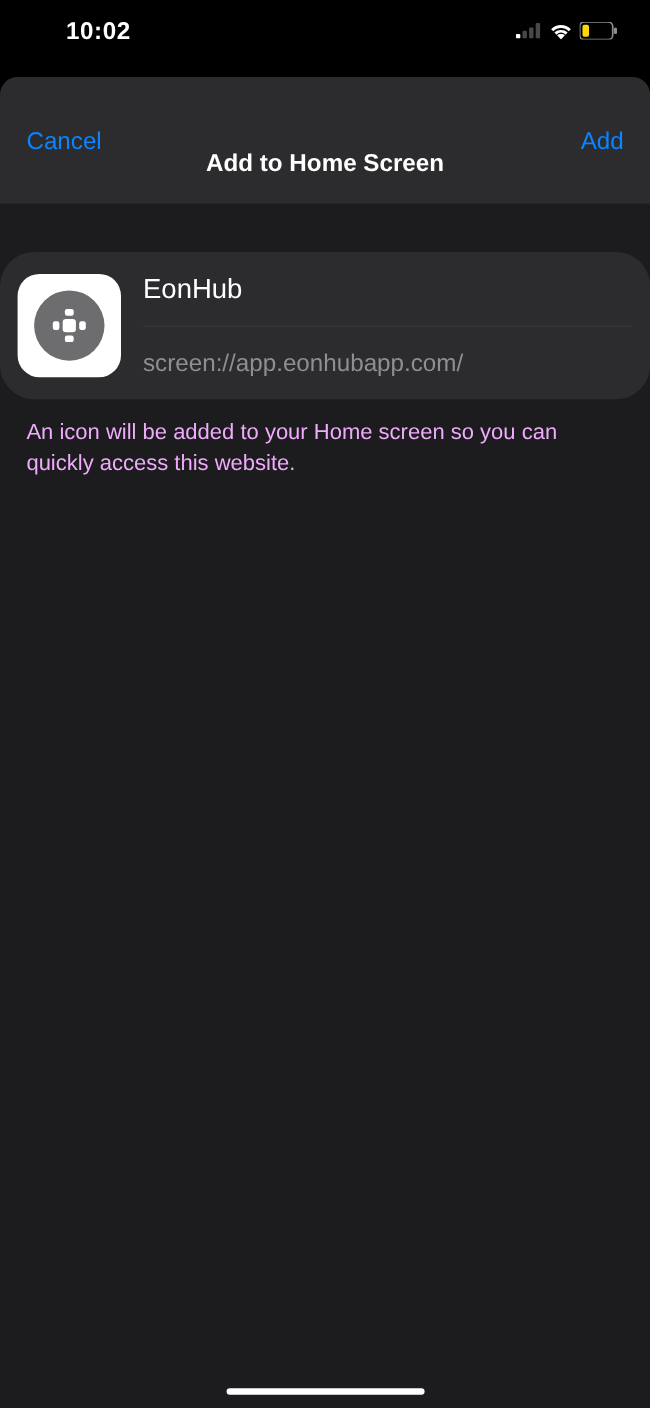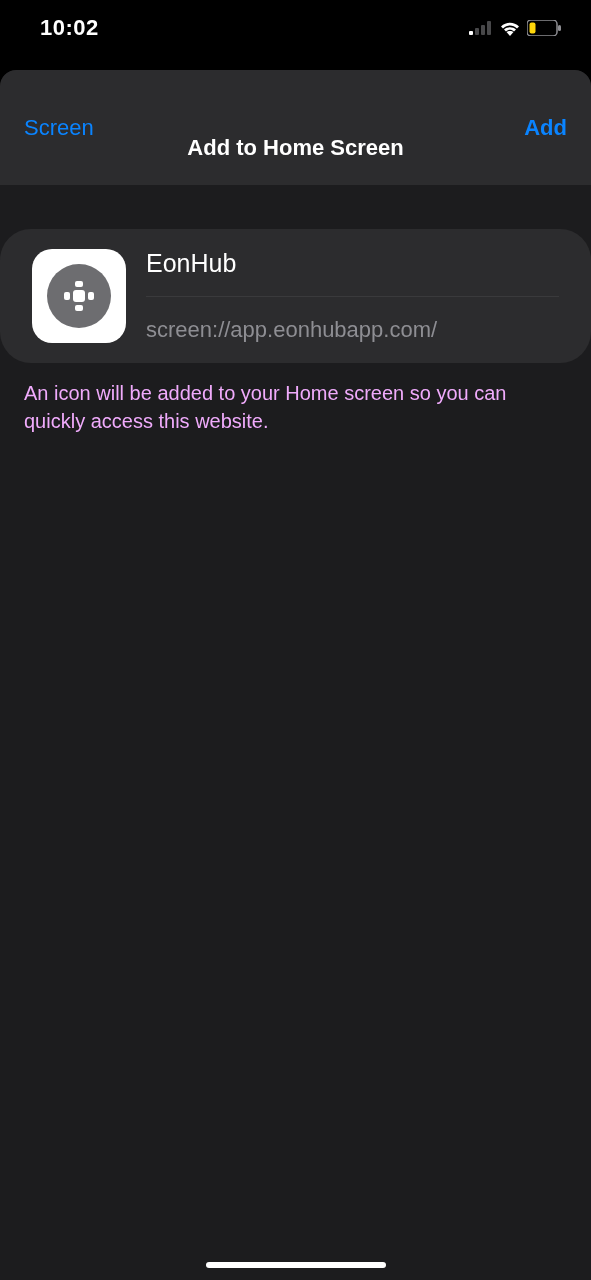--- a/index.html
+++ b/index.html
@@ -13,21 +13,21 @@
       height: 1280px;
       background: #000000;
       position: relative;
       overflow: hidden;
     }
     .status-bar {
       height: 55px;
       display: flex;
       justify-content: space-between;
       align-items: center;
-      padding: 0 30px 0 40px;
+      padding: 0 30px 0 60px;
       color: #fff;
     }
     .status-time {
       font-size: 22px;
       font-weight: 600;
       letter-spacing: 0.5px;
     }
     .status-icons {
       display: flex;
       align-items: center;
@@ -65,31 +65,31 @@
     }
     .modal-cancel {
       color: #0a84ff;
       font-size: 22px;
       font-weight: 400;
       z-index: 1;
     }
     .modal-add {
       color: #0a84ff;
       font-size: 22px;
-      font-weight: 700;
+      font-weight: 400;
       z-index: 1;
     }
     .content-spacer {
       height: 44px;
     }
     .item-row {
       background: #2c2c2e;
       display: flex;
       align-items: center;
-      padding: 20px 32px;
+      padding: 20px 16px;
       gap: 20px;
       border-radius: 31px;
     }
     .app-icon {
       width: 94px;
       height: 94px;
       background: #ffffff;
       border-radius: 20px;
       display: flex;
       align-items: center;
@@ -164,21 +164,21 @@
     <svg width="34" height="16" viewBox="0 0 34 16">
       <rect x="0" y="0" width="30" height="16" rx="4" fill="none" stroke="#8e8e93" stroke-width="1.5"></rect>
       <rect x="2.5" y="2.5" width="6" height="11" rx="2" fill="#ffd60a"></rect>
       <rect x="31" y="5" width="3" height="6" rx="1.5" fill="#8e8e93"></rect>
     </svg>
   </div>
 </div>
 
 <div class="modal-container">
   <div class="modal-header">
-    <div class="modal-cancel">Screen</div>
+    <div class="modal-cancel">Cancel</div>
     <div class="modal-title">Add to Home Screen</div>
     <div class="modal-add">Add</div>
   </div>
 
   <div class="content-spacer"></div>
 
   <div class="item-row">
     <div class="app-icon">
       <div class="app-icon-inner">
         <svg width="36" height="36" viewBox="0 0 36 36">

